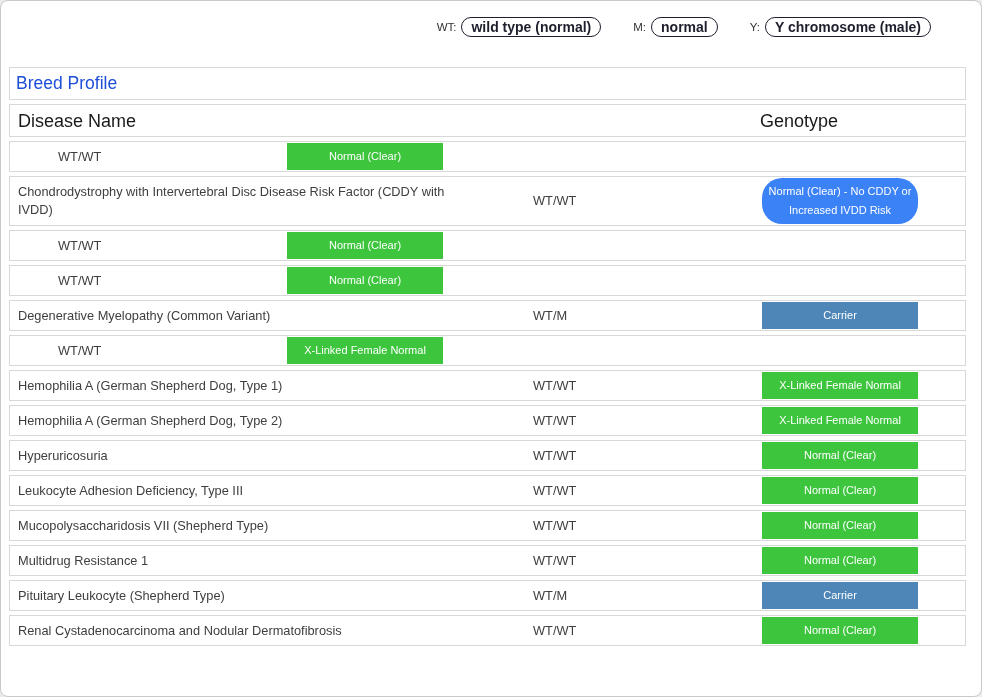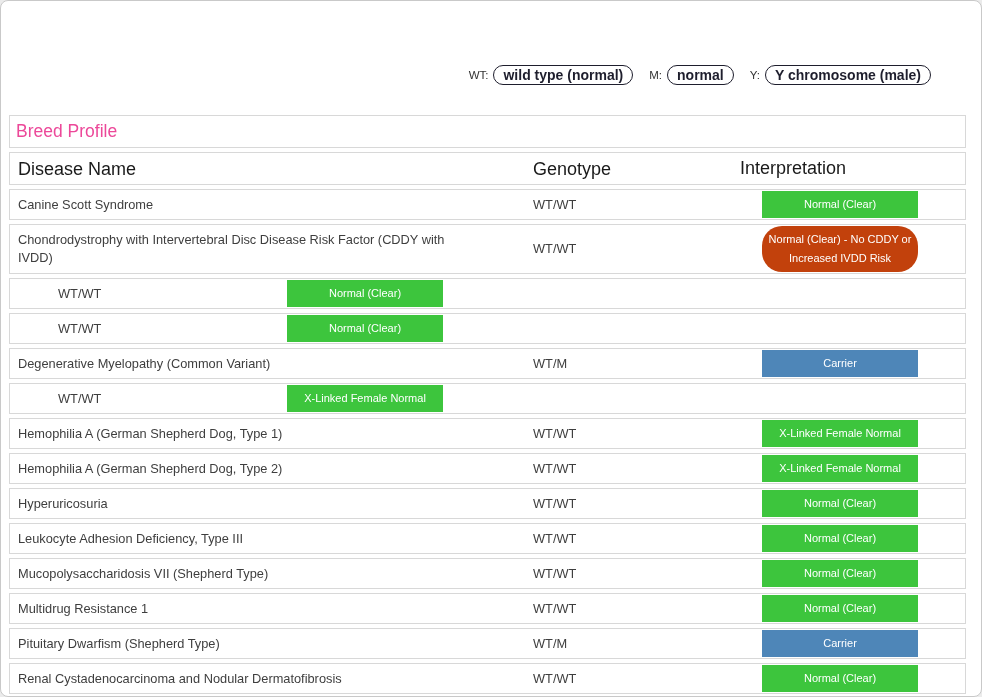--- a/index.html
+++ b/index.html
@@ -15,24 +15,23 @@
     border: 1px solid #c9c9c9;
     border-radius: 8px;
     overflow: hidden;
     position: relative;
   }
   
   .legend {
     display: flex;
     justify-content: flex-end;
     align-items: center;
-    gap: 16px;
+    gap: 32px;
     padding: 18px 50px 0 0;
     height: 34px;
-    margin-top: 48px;
   }
   .legend-item { display: flex; align-items: center; gap: 5px; }
   .legend-label { font-size: 11.5px; color: #333333; }
   .legend-pill {
     border: 1.6px solid #1e1e2d;
     border-radius: 10px;
     padding: 1px 9px;
     min-width: 48px;
     text-align: center;
     font-size: 14px;
@@ -44,21 +43,21 @@
   .report { margin: 32px 15px 0 8px; }
   .box {
     border: 1px solid #d8d8d8;
     background: #ffffff;
     margin-bottom: 4px;
   }
   .title-box {
     padding: 5px 8px 5px 6px;
     font-size: 17.5px;
     line-height: 21px;
-    color: #ec4899;
+    color: #1d4ed8;
   }
   .header-row {
     display: flex;
     align-items: center;
     min-height: 33px;
     font-size: 18px;
     color: #1a1a1a;
   }
   .row {
     display: flex;
@@ -128,47 +127,41 @@
   <div class="report">
     <div class="box title-box">Breed Profile</div>
 
     <div class="box header-row">
       <div class="cell-name">
         <span>Disease Name</span>
       </div>
       <div class="cell-geno">
         <span>Genotype</span>
       </div>
-      <div class="cell-interp">
-        <span class="hdr-label">Interpretation</span>
-      </div>
     </div>
 
     <div id="rows">
   <div class="box row">
-    <div class="cell-name">
-      <span>Canine Scott Syndrome</span>
-    </div>
     <div class="cell-geno">
       <span>WT/WT</span>
     </div>
     <div class="cell-interp">
       <div class="badge" style="background: rgb(61, 197, 61);">Normal (Clear)</div>
     </div>
   </div>
 
   <div class="box row">
     <div class="cell-name">
       <span>Chondrodystrophy with Intervertebral Disc Disease Risk Factor (CDDY with IVDD)</span>
     </div>
     <div class="cell-geno">
       <span>WT/WT</span>
     </div>
     <div class="cell-interp">
-      <div class="badge" style="background: #c2410c; border-radius: 20px;">Normal (Clear) - No CDDY or Increased IVDD Risk</div>
+      <div class="badge" style="background: #3b82f6; border-radius: 20px;">Normal (Clear) - No CDDY or Increased IVDD Risk</div>
     </div>
   </div>
 
   <div class="box row">
     <div class="cell-geno">
       <span>WT/WT</span>
     </div>
     <div class="cell-interp">
       <div class="badge" style="background: rgb(61, 197, 61);">Normal (Clear)</div>
     </div>
@@ -271,21 +264,21 @@
     <div class="cell-geno">
       <span>WT/WT</span>
     </div>
     <div class="cell-interp">
       <div class="badge" style="background: rgb(61, 197, 61);">Normal (Clear)</div>
     </div>
   </div>
 
   <div class="box row">
     <div class="cell-name">
-      <span>Pituitary Dwarfism (Shepherd Type)</span>
+      <span>Pituitary Leukocyte (Shepherd Type)</span>
     </div>
     <div class="cell-geno">
       <span>WT/M</span>
     </div>
     <div class="cell-interp">
       <div class="badge" style="background: rgb(78, 134, 184);">Carrier</div>
     </div>
   </div>
 
   <div class="box row">

